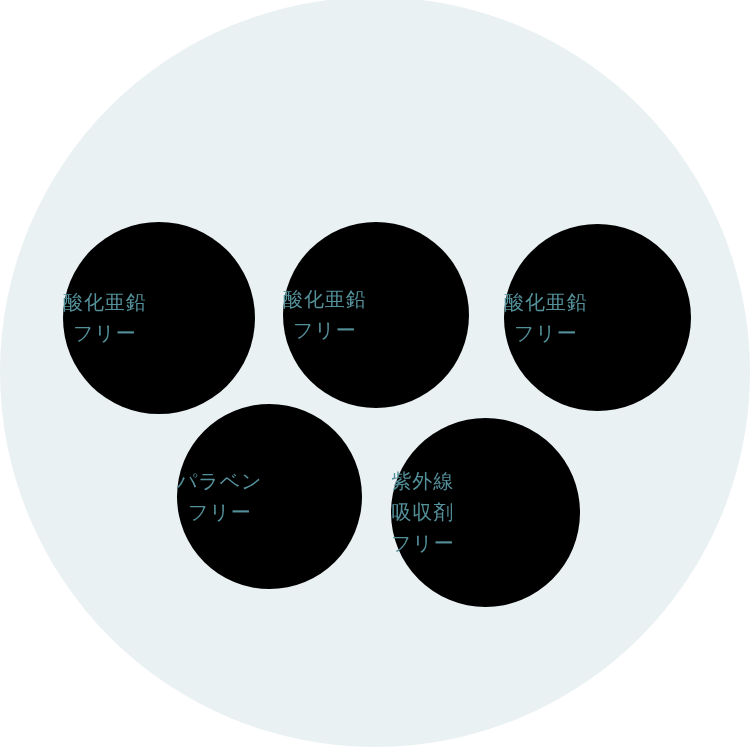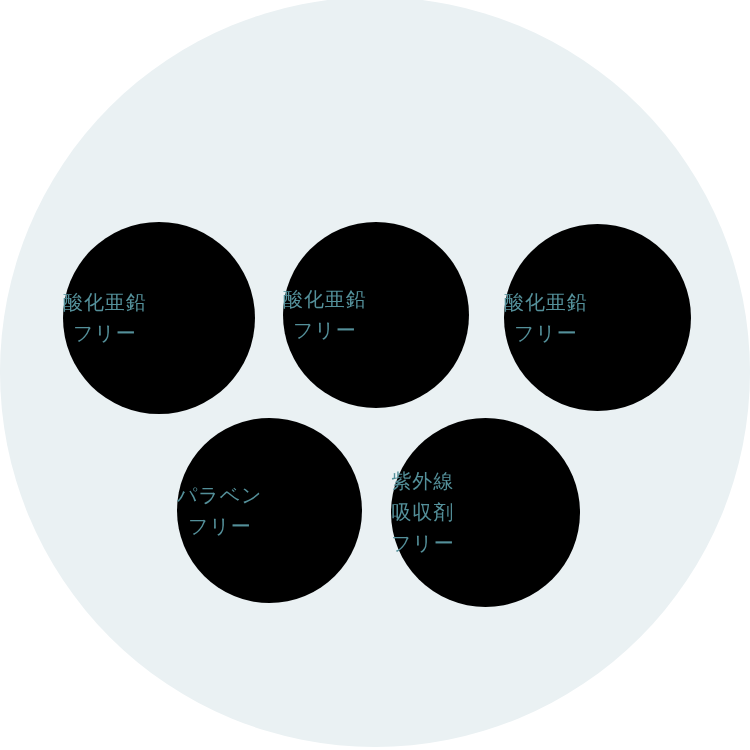--- a/index.html
+++ b/index.html
@@ -63,21 +63,21 @@
     line-height: 1.55;
     letter-spacing: 0.045em;
     font-weight: 400;
     white-space: pre-line;
   }
 
   
   #bubble-1 { left: 63px;  top: 222px; width: 192px; height: 192px; }
   #bubble-2 { left: 283px; top: 222px; width: 186px; height: 186px; }
   #bubble-3 { left: 504px; top: 224px; width: 187px; height: 187px; }
-  #bubble-4 { left: 177px; top: 418px; width: 185px; height: 185px; }
+  #bubble-4 { left: 177px; top: 404px; width: 185px; height: 185px; }
   #bubble-5 { left: 391px; top: 418px; width: 189px; height: 189px; }
 </style>
 </head>
 <body>
 
 <div id="canvas">
 
   <div id="backdrop-circle"></div>
 
 

